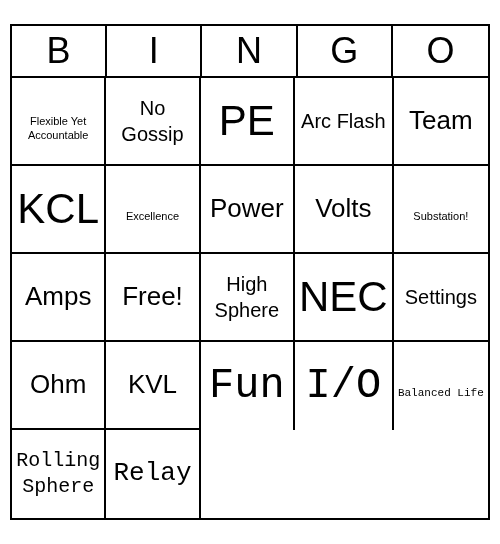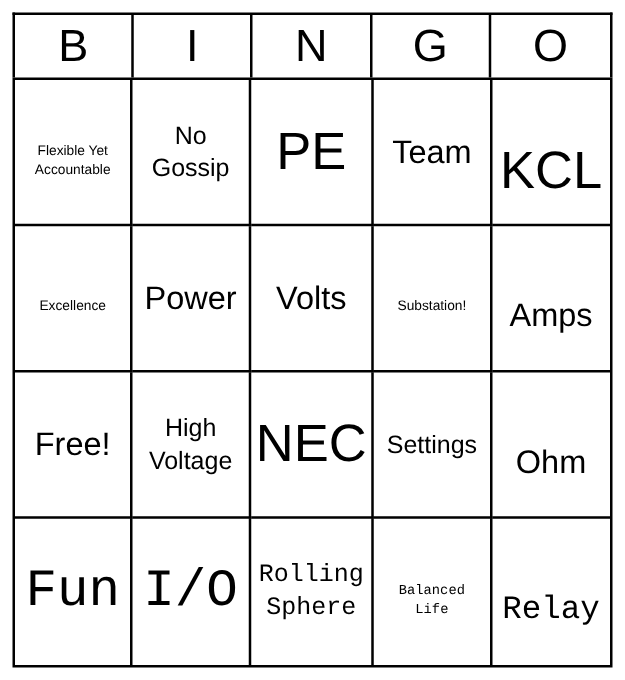--- a/index.html
+++ b/index.html
@@ -43,21 +43,20 @@
       border-bottom: 2px solid #000;
       min-height: 88px;
       display: flex;
       align-items: center;
       justify-content: center;
       text-align: center;
       padding: 6px 4px;
     }
     .bingo-cell:nth-child(5n) {
       border-right: none;
-      margin-top: 29px;
     }
     .bingo-cell:nth-last-child(-n+5) {
       border-bottom: none;
       font-family: Liberation Mono, monospace;
     }
     .cell-text {
       font-size: 13px;
       line-height: 1.3;
     }
     .cell-text.large {
@@ -93,20 +92,23 @@
   <div class="bingo-cell">
         <span class="cell-text small">Flexible Yet Accountable</span>
       </div>
       <div class="bingo-cell">
         <span class="cell-text medium">No Gossip</span>
       </div>
       <div class="bingo-cell">
         <span class="cell-text xlarge">PE</span>
       </div>
       <div class="bingo-cell">
+        <span class="cell-text medium">Arc Flash</span>
+      </div>
+      <div class="bingo-cell">
         <span class="cell-text large">Team</span>
       </div>
       <div class="bingo-cell">
         <span class="cell-text xlarge">KCL</span>
       </div>
       <div class="bingo-cell">
         <span class="cell-text small">Excellence</span>
       </div>
       <div class="bingo-cell">
         <span class="cell-text large">Power</span>
@@ -117,40 +119,43 @@
       <div class="bingo-cell">
         <span class="cell-text small">Substation!</span>
       </div>
       <div class="bingo-cell">
         <span class="cell-text large">Amps</span>
       </div>
       <div class="bingo-cell">
         <span class="cell-text large">Free!</span>
       </div>
       <div class="bingo-cell">
-        <span class="cell-text medium">High Voltage</span>
+        <span class="cell-text medium">High Sphere</span>
       </div>
       <div class="bingo-cell">
         <span class="cell-text xlarge">NEC</span>
       </div>
       <div class="bingo-cell">
         <span class="cell-text medium">Settings</span>
       </div>
       <div class="bingo-cell">
         <span class="cell-text large">Ohm</span>
       </div>
       <div class="bingo-cell">
+        <span class="cell-text large">KVL</span>
+      </div>
+      <div class="bingo-cell">
         <span class="cell-text xlarge">Fun</span>
       </div>
       <div class="bingo-cell">
         <span class="cell-text xlarge">I/O</span>
       </div>
       <div class="bingo-cell">
-        <span class="cell-text medium">Rolling Sphere</span>
+        <span class="cell-text small">Balanced Life</span>
       </div>
       <div class="bingo-cell">
-        <span class="cell-text small">Balanced Life</span>
+        <span class="cell-text medium">Rolling Sphere</span>
       </div>
       <div class="bingo-cell">
         <span class="cell-text large">Relay</span>
       </div>
     </div>
 </div>
 
 </body></html>

